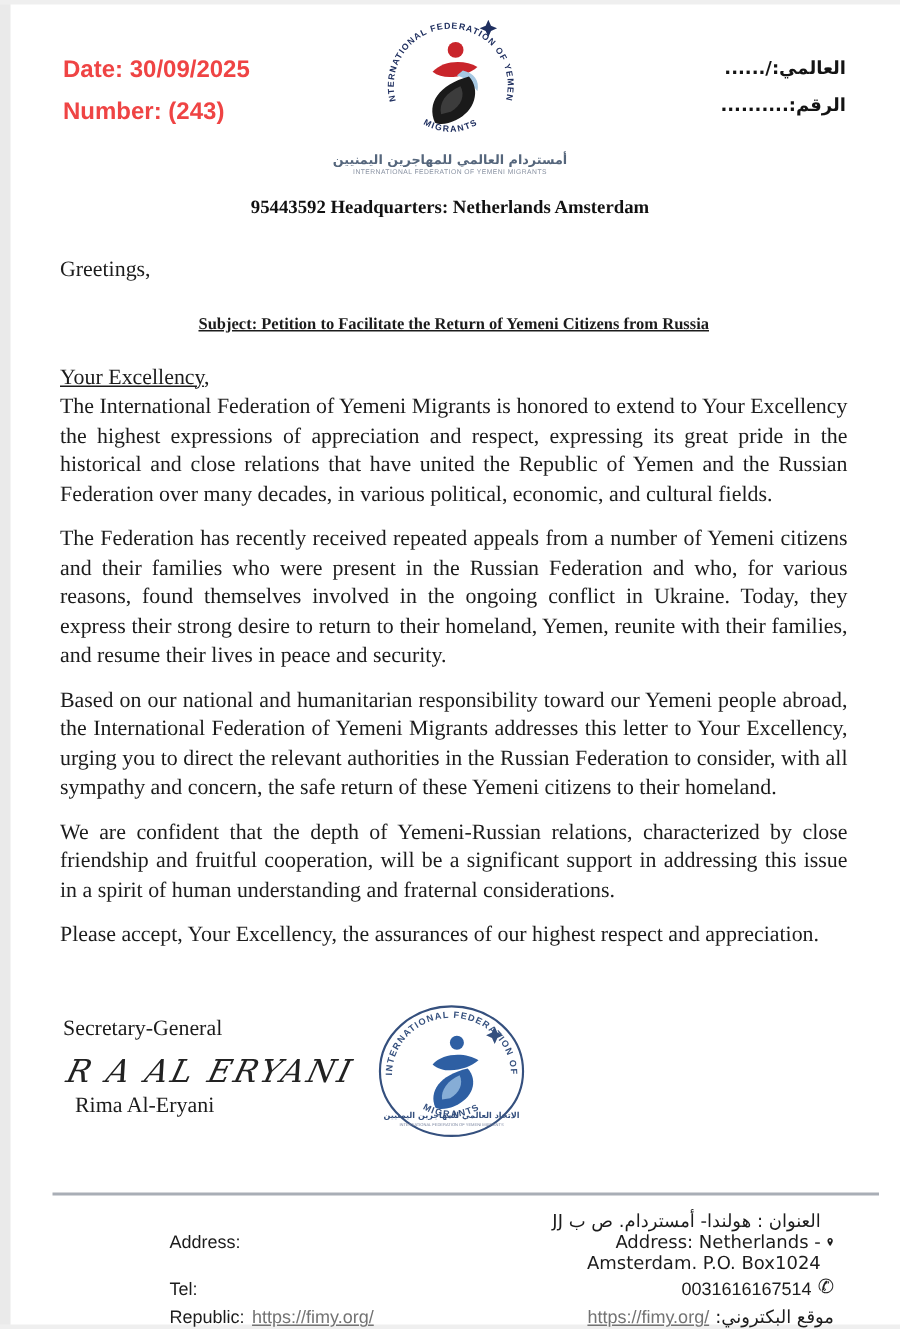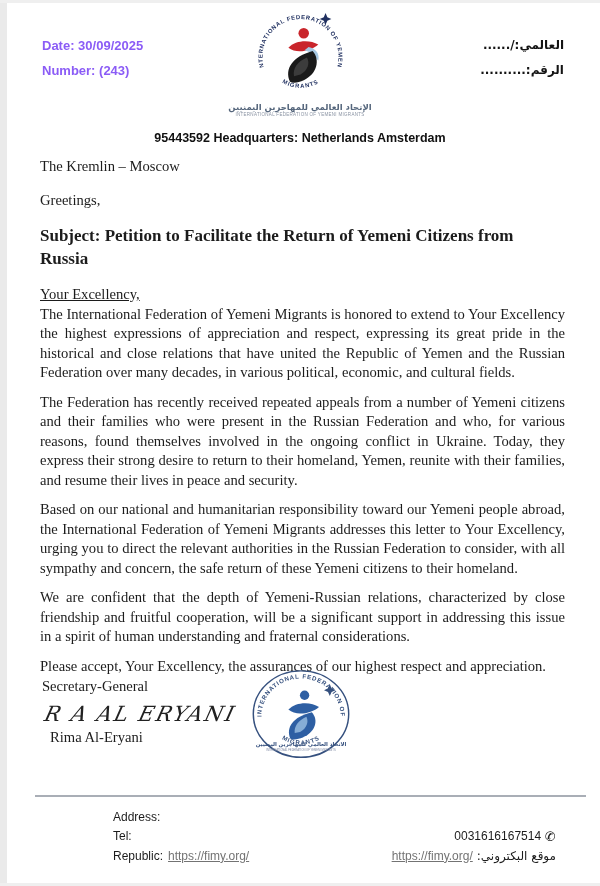--- a/index.html
+++ b/index.html
@@ -15,42 +15,42 @@
   }
   .edge { position:absolute; background:#eaeaea; }
   .edge-left { left:0; top:0; width:7px; height:100%; }
   .edge-top { left:0; top:0; width:100%; height:3px; background:#efefef; }
   .edge-bottom { left:0; bottom:0; width:100%; height:3px; background:#efefef; }
 
   
   .hdr-left {
     position:absolute; left:42px; top:38px;
     font-family:"Liberation Sans", sans-serif; font-weight:bold;
-    font-size:13px; color:#8b5cf6;
+    font-size:16px; color:#ef4444;
   }
   .hdr-left div + div { margin-top:10px; }
   .hdr-right {
     position:absolute; right:36px; top:38px; text-align:right;
     font-family:"DejaVu Sans", sans-serif; font-weight:bold; font-size:12px; color:#141414;
   }
   .hdr-right div + div { margin-top:11px; }
   .ar { font-family:"DejaVu Sans", sans-serif; }
 
   .logo-block { position:absolute; left:50%; top:5px; transform:translateX(-50%); width:170px; text-align:center; }
   .logo-svg { width:97px; height:97px; display:block; margin:0 auto; }
   .logo-cap-ar { font-family:"DejaVu Sans", sans-serif; font-size:8.5px; font-weight:bold; color:#55667c; line-height:10px; }
   .logo-cap-en { font-family:"Liberation Sans", sans-serif; font-size:4.5px; color:#8a93a3; letter-spacing:.3px; line-height:6px; }
 
   .hq { position:absolute; top:131px; left:0; width:100%; text-align:center;
-        font-family:Liberation Sans, sans-serif; font-weight:bold; font-size:12.5px; color:#111; }
+        font-family:Liberation Serif, serif; font-weight:bold; font-size:12.5px; color:#111; }
 
   
   .content { position:absolute; top:157px; left:40px; right:35px; font-size:14.6px; line-height:19.5px; }
   .greeting { margin-top:14px; }
-  .subject { margin-top:14px; text-align:left; font-weight:bold; font-size:17px; line-height:23px; }
+  .subject { margin-top:14px; text-align:center; font-weight:bold; text-decoration:underline; font-size:11px; line-height:23px; }
   .salutation { margin-top:15px;text-decoration:underline; }
   .para { margin-top:10px; text-align:justify; }
   .para.attached { margin-top:0; }
 
   
   .sig { position:absolute; top:678px; left:42px; font-size:14.6px; }
   .sig-script {
     font-family:"DejaVu Serif", serif; font-style:italic;
     font-size:21px; letter-spacing:2px; white-space:nowrap;
     transform:skewX(-14deg); transform-origin:left bottom;
@@ -100,28 +100,27 @@
       <text font-family="Liberation Sans, sans-serif" font-size="7.2" font-weight="bold" fill="#203060" letter-spacing="1.2">
         <textPath href="#lt-bot" startOffset="50%" text-anchor="middle">MIGRANTS</textPath>
       </text>
       <path d="M91,10 l2.2,5 5,2.2 -5,2.2 -2.2,5 -2.2,-5 -5,-2.2 5,-2.2 Z" fill="#203060"></path>
       <circle cx="64" cy="35" r="6.5" fill="#c9252b"></circle>
       <path d="M 45,53 C 54,43 72,43 82,49 C 73,57 55,61 45,53 Z" fill="#c9252b"></path>
       <path d="M 70,52 C 79,54 84,60 82,69 C 77,62 72,58 65,56 Z" fill="#a6c8e2"></path>
       <path d="M 47,95 C 40,79 50,64 75,57 C 85,68 80,86 64,93 C 58,96 51,97 47,95 Z" fill="#1a1a1a"></path>
       <path d="M 52,88 C 50,79 56,70 68,65 C 72,72 69,81 60,86 Z" fill="#ffffff" opacity="0.15"></path>
     </svg>
-    <div class="logo-cap-ar" dir="rtl">الإتحاد العالمي للمهاجرين اليمنيين</div>
+    <div class="logo-cap-ar" dir="rtl">أمستردام العالمي للمهاجرين اليمنيين</div>
     <div class="logo-cap-en">INTERNATIONAL FEDERATION OF YEMENI MIGRANTS</div>
   </div>
 
   <div class="hq">95443592 Headquarters: Netherlands Amsterdam</div>
 
   <div class="content">
-    <div>The Kremlin – Moscow</div>
     <div class="greeting">Greetings,</div>
     <div class="subject">Subject: Petition to Facilitate the Return of Yemeni Citizens from Russia</div>
     <div class="salutation">Your Excellency,</div>
     <div class="para attached">The International Federation of Yemeni Migrants is honored to extend to Your Excellency the highest expressions of appreciation and respect, expressing its great pride in the historical and close relations that have united the Republic of Yemen and the Russian Federation over many decades, in various political, economic, and cultural fields.</div>
     <div class="para">The Federation has recently received repeated appeals from a number of Yemeni citizens and their families who were present in the Russian Federation and who, for various reasons, found themselves involved in the ongoing conflict in Ukraine. Today, they express their strong desire to return to their homeland, Yemen, reunite with their families, and resume their lives in peace and security.</div>
     <div class="para">Based on our national and humanitarian responsibility toward our Yemeni people abroad, the International Federation of Yemeni Migrants addresses this letter to Your Excellency, urging you to direct the relevant authorities in the Russian Federation to consider, with all sympathy and concern, the safe return of these Yemeni citizens to their homeland.</div>
     <div class="para">We are confident that the depth of Yemeni-Russian relations, characterized by close friendship and fruitful cooperation, will be a significant support in addressing this issue in a spirit of human understanding and fraternal considerations.</div>
     <div class="para">Please accept, Your Excellency, the assurances of our highest respect and appreciation.</div>
   </div>
 
@@ -152,20 +151,27 @@
     <text x="60" y="96" text-anchor="middle" font-family="Liberation Sans, sans-serif" font-size="3" fill="#7b86a0">INTERNATIONAL FEDERATION OF YEMENI MIGRANTS</text>
   </svg>
 
   <div class="footer">
     <div class="footer-line"></div>
 
     <div class="frow">
       <div class="fleft">
         <span>Address:</span>
       </div>
+      <div class="fright">
+        <span class="ar" dir="rtl">العنوان : هولندا- أمستردام. ص ب JJ Address: Netherlands - Amsterdam. P.O. Box1024</span>
+        <svg width="11" height="14" viewBox="0 0 16 20">
+          <path d="M8,1 C4.7,1 2,3.7 2,7 c0,4.6 6,12 6,12 s6,-7.4 6,-12 C14,3.7 11.3,1 8,1 Z" fill="#1c1c1c"></path>
+          <circle cx="8" cy="7" r="2.4" fill="#ffffff"></circle>
+        </svg>
+      </div>
     </div>
 
     <div class="frow">
       <div class="fleft">
         <span>Tel:</span>
       </div>
       <div class="fright">
         <span>0031616167514</span>
         <span class="icon-glyph">✆</span>
       </div>

